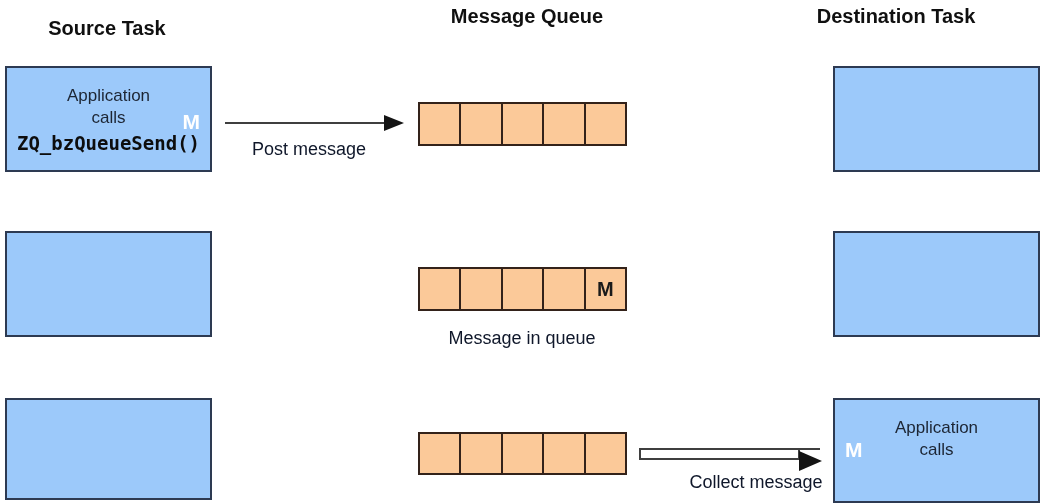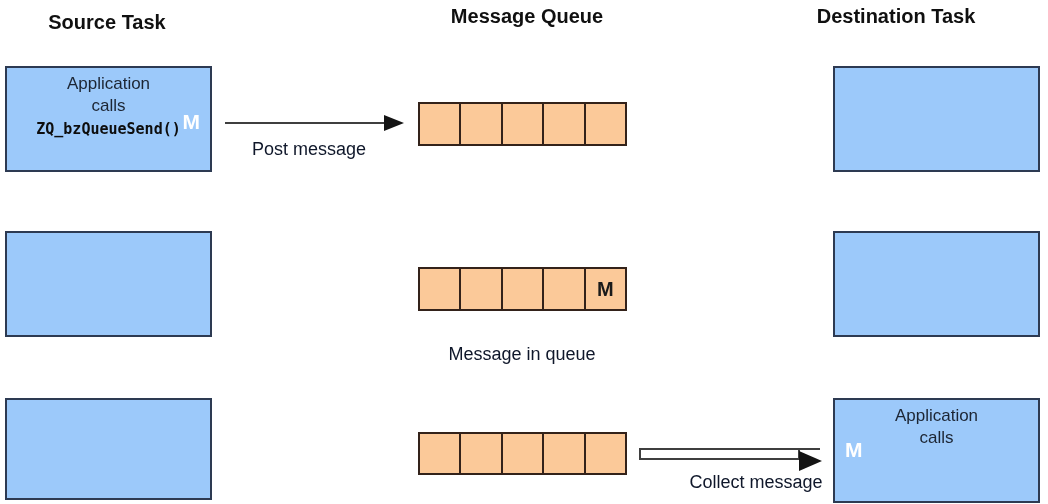--- a/index.html
+++ b/index.html
@@ -16,29 +16,29 @@
     font-size:20px;font-weight:bold;color:#101010;
     white-space:nowrap;
   }
   .task-box{
     position:absolute;
     width:207px;
     background:#9CC9FA;
     border:2px solid #2d3a52;
     box-sizing:border-box;
     display:flex;flex-direction:column;align-items:center;
-    padding-top:5px;
+    padding-top:17px;
   }
   .box-line{
     font-size:17px;line-height:22px;color:#1c2533;
   }
   .box-code{
     margin-top:3px;
     font-family:"DejaVu Sans Mono", monospace;
-    font-weight:bold;font-size:15px;color:#0d0d0d;
+    font-weight:bold;font-size:19px;color:#0d0d0d;
     white-space:nowrap;
   }
   .marker{
     position:absolute;
     font-size:21px;font-weight:bold;
   }
   .marker-light{color:#ffffff;}
   .queue{
     position:absolute;
     display:flex;
@@ -75,21 +75,21 @@
       <line x1="225" y1="123" x2="386" y2="123" stroke="#3f3f3f" stroke-width="2"></line>
       <polygon points="384,115 404,123 384,131" fill="#141414"></polygon>
     </g>
     <g>
       <rect x="640" y="449" width="159" height="10" fill="#ffffff" stroke="#3f3f3f" stroke-width="2"></rect>
       <line x1="799" y1="449" x2="820" y2="449" stroke="#3f3f3f" stroke-width="2"></line>
       <polygon points="799,451 822,461 799,471" fill="#141414"></polygon>
     </g>
   </svg>
 
-  <div class="col-header" style="left:107px;top:11px;text-align:right;">Source Task</div>
+  <div class="col-header" style="left:107px;top:17px;text-align:right;">Source Task</div>
   <div class="col-header" style="left:527px;top:5px;">Message Queue</div>
   <div class="col-header" style="left:896px;top:5px;">Destination Task</div>
 
   <div class="task-box" style="left:5px;top:66px;height:106px;">
     <div class="box-line">Application</div>
     <div class="box-line">calls</div>
     <div class="box-code">ZQ_bzQueueSend()</div>
     <div class="marker marker-light" style="right:10px;top:42px;">M</div>
   </div>
 
@@ -108,21 +108,21 @@
   <div class="task-box" style="left:5px;top:231px;height:106px;"></div>
 
   <div class="queue" style="left:418px;top:267px;width:209px;height:44px;">
     <div class="queue-cell"></div>
     <div class="queue-cell"></div>
     <div class="queue-cell"></div>
     <div class="queue-cell"></div>
     <div class="queue-cell">M</div>
   </div>
 
-  <div class="flow-label" style="left:522px;top:344px;">Message in queue</div>
+  <div class="flow-label" style="left:522px;top:328px;">Message in queue</div>
 
   <div class="task-box" style="left:833px;top:231px;height:106px;"></div>
 
   <div class="task-box" style="left:5px;top:398px;height:102px;"></div>
 
   <div class="queue" style="left:418px;top:432px;width:209px;height:43px;">
     <div class="queue-cell"></div>
     <div class="queue-cell"></div>
     <div class="queue-cell"></div>
     <div class="queue-cell"></div>

